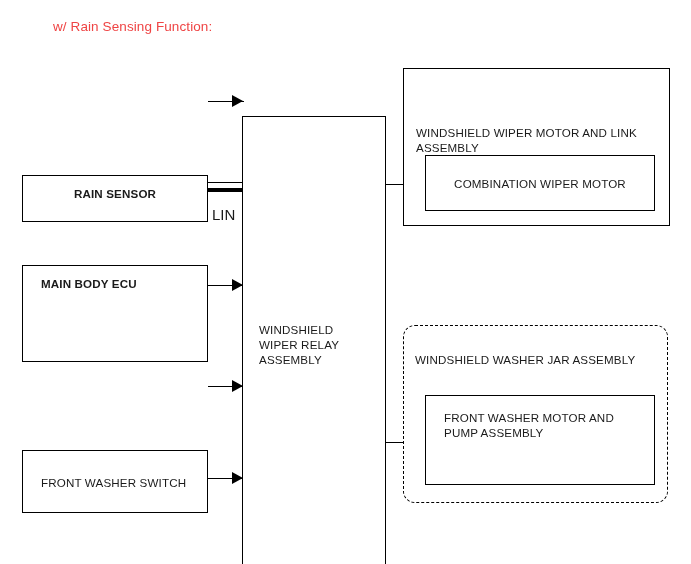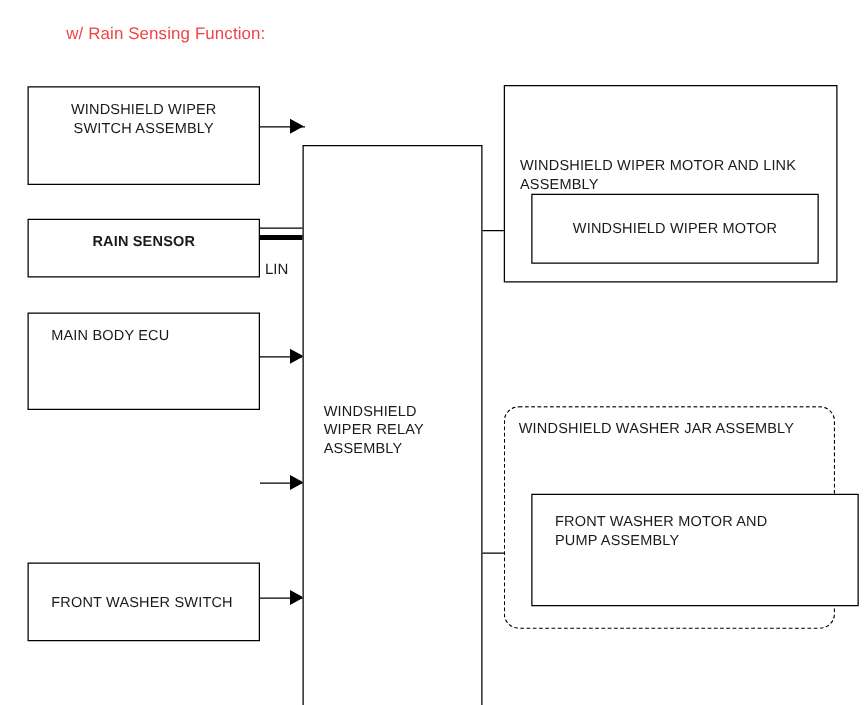--- a/index.html
+++ b/index.html
@@ -99,21 +99,21 @@
     height: 1.4px;
     background: #000000;
   }
   .bus-thick {
     position: absolute;
     height: 3.6px;
     background: #000000;
   }
   .bus-label {
     position: absolute;
-    font-size: 12px;
+    font-size: 15px;
     line-height: 14px;
     color: #1a1a1a;
     white-space: nowrap;
   }
   
   .relay-label {
     position: absolute;
     left: 16px;
     top: 50%;
     transform: translateY(-50%);
@@ -125,36 +125,32 @@
     text-align: left;
   }
 </style>
 </head>
 <body>
 
 <div id="diagram-root">
 
   <div class="heading">w/ Rain Sensing Function:</div>
 
-  <div class="box" style="left:22px; top:69px; width:186px; height:79px;">
-    <div class="box-label lbl-center-top">WINDSHIELD WIPER
-SWITCH ASSEMBLY</div>
-  </div>
   <div class="connector" style="left:208px; top:101px; width:36px;"></div>
   <div class="arrowhead" style="left:232px; top:95px;"></div>
 
   <div class="box" style="left:22px; top:175px; width:186px; height:47px;font-weight:bold;">
     <div class="box-label lbl-center-top">RAIN SENSOR</div>
   </div>
 
   <div class="bus-thin" style="left:208px; top:182px; width:36px;"></div>
   <div class="bus-thick" style="left:208px; top:188px; width:36px;"></div>
   <div class="bus-label" style="left:212px; top:208px;">LIN</div>
 
-  <div class="box" style="left:22px; top:250px; width:186px; height:78px;">
+  <div class="box" style="left:22px; top:265px; width:186px; height:97px;font-weight:bold;">
     <div class="box-label lbl-left-top">MAIN BODY ECU</div>
   </div>
   <div class="connector" style="left:208px; top:285px; width:36px;"></div>
   <div class="arrowhead" style="left:232px; top:279px;"></div>
 
   <div class="connector" style="left:208px; top:386px; width:36px;"></div>
   <div class="arrowhead" style="left:232px; top:380px;"></div>
 
   <div class="box" style="left:22px; top:450px; width:186px; height:63px;">
     <div class="box-label lbl-mid-left">FRONT WASHER SWITCH</div>
@@ -169,27 +165,27 @@
   </div>
 
   <div class="connector" style="left:386px; top:184px; width:38px;"></div>
   <div class="arrowhead" style="left:411px; top:178px;"></div>
 
   <div class="box" style="left:403px; top:68px; width:267px; height:158px;">
     <div class="box-label lbl-left-top" style="left:12px; top:8px;margin-top:48px;">WINDSHIELD WIPER MOTOR AND LINK
 ASSEMBLY</div>
   </div>
   <div class="box" style="left:425px; top:155px; width:230px; height:56px;">
-    <div class="box-label lbl-center-mid">WINDSHIELD WIPER MOTOR</div>
+    <div class="box-label lbl-center-mid">COMBINATION WIPER MOTOR</div>
   </div>
 
   <div class="connector" style="left:386px; top:442px; width:38px;"></div>
   <div class="arrowhead" style="left:411px; top:436px;"></div>
 
   <div class="box-dashed" style="left:403px; top:325px; width:265px; height:178px;">
-    <div class="box-label lbl-left-top" style="left:11px; top:9px;">WINDSHIELD WASHER JAR ASSEMBLY</div>
+    <div class="box-label lbl-left-top" style="left:11px; top:26px;">WINDSHIELD WASHER JAR ASSEMBLY</div>
   </div>
-  <div class="box" style="left:425px; top:395px; width:262px; height:90px;">
+  <div class="box" style="left:425px; top:395px; width:230px; height:90px;">
     <div class="box-label lbl-left-top" style="left:18px; top:14px;">FRONT WASHER MOTOR AND
 PUMP ASSEMBLY</div>
   </div>
 
 </div>
 
 </body></html>

